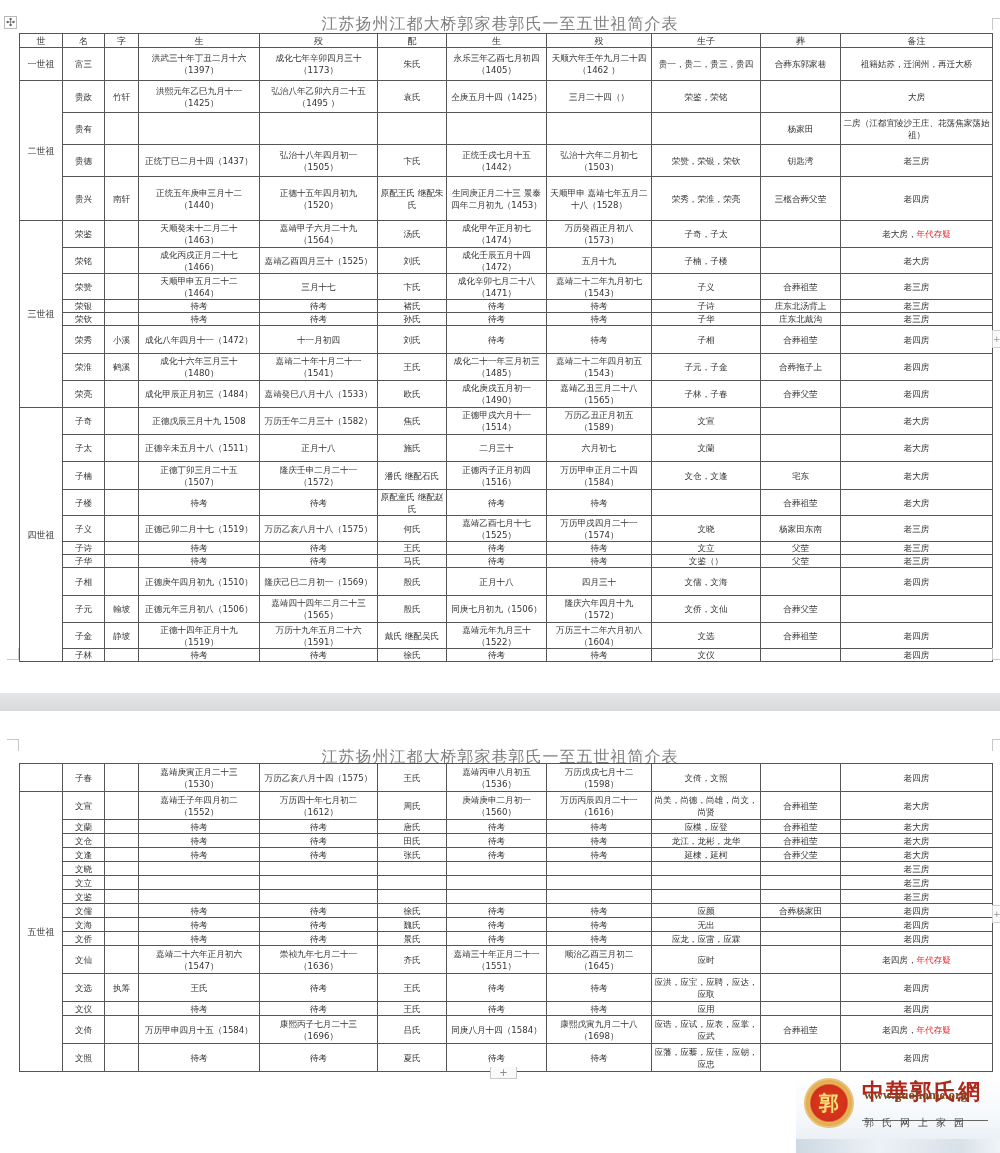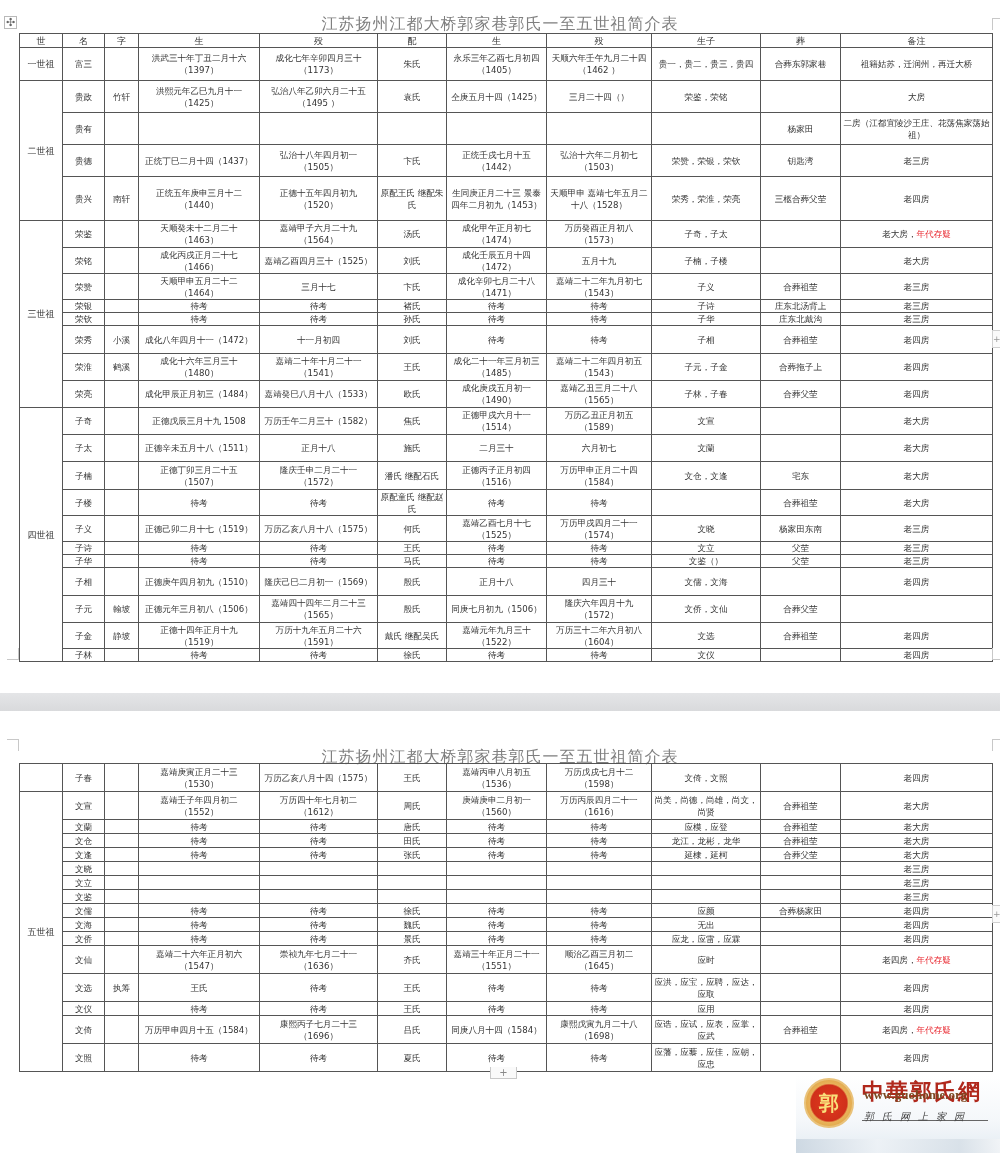--- a/index.html
+++ b/index.html
@@ -27,21 +27,21 @@
   .red { color: #e8222a; }
 
   .add-row-btn { position: absolute; left: 490px; top: 1067px; width: 27px; height: 12px; border: 1px solid #c9c9c9; border-top: none; background: #fafafa; color: #888; font-size: 10px; line-height: 11px; text-align: center; }
   .side-plus { position: absolute; right: 0; width: 8px; height: 18px; border: 1px solid #d0d0d0; border-right: none; background: #fafafa; color: #999; font-size: 9px; line-height: 16px; text-align: center; }
 
   .watermark { position: absolute; left: 796px; top: 1075px; width: 204px; height: 78px; background: linear-gradient(180deg, #ffffff 0%, #f4f7fa 60%, #e3ebf2 100%); }
   .wm-seal { position: absolute; left: 8px; top: 3px; width: 50px; height: 50px; border-radius: 50%; background: radial-gradient(circle, #e03a1e 0%, #d0301a 55%, #e8b25a 60%, #d7982c 100%); border: 2px solid #e9c27a; color: #f9e07a; font-family: "DejaVu Serif", serif; font-size: 20px; font-weight: bold; line-height: 46px; text-align: center; }
   .wm-name { position: absolute; left: 66px; top: 2px; font-family: "DejaVu Serif", "Liberation Serif", serif; font-size: 22px; font-weight: bold; color: #b0281c; letter-spacing: 2px; }
   .wm-url { position: absolute; left: 68px; top: 12px; font-family: "Liberation Serif", "DejaVu Serif", serif; font-size: 13px; font-weight: bold; color: #7a4a22; }
   .wm-line { position: absolute; left: 66px; top: 45px; width: 126px; height: 1px; background: #666; }
-  .wm-sub { position: absolute; left: 68px; top: 35px; font-family: "DejaVu Serif", serif; font-size: 10px; color: #444; letter-spacing: 8px; font-style: italic; }
+  .wm-sub { position: absolute; left: 68px; top: 41px; font-family: "DejaVu Serif", serif; font-size: 10px; color: #444; letter-spacing: 8px; }
   .wm-mist { position: absolute; left: 0; bottom: 0; width: 204px; height: 14px; background: linear-gradient(90deg, #c7d3de, #eef2f6 40%, #d5dee6 80%, #f3f5f7); opacity: .8; }
 </style>
 </head>
 <body>
 
 <div class="page page1">
   <div class="move-handle">✣</div>
   <div class="corner tr" style="left:992px; top:18px;"></div>
   <div class="doc-title" style="top:14px;">江苏扬州江都大桥郭家巷郭氏一至五世祖简介表</div>
   <table class="gen" id="tbl1" style="top:33px;">

